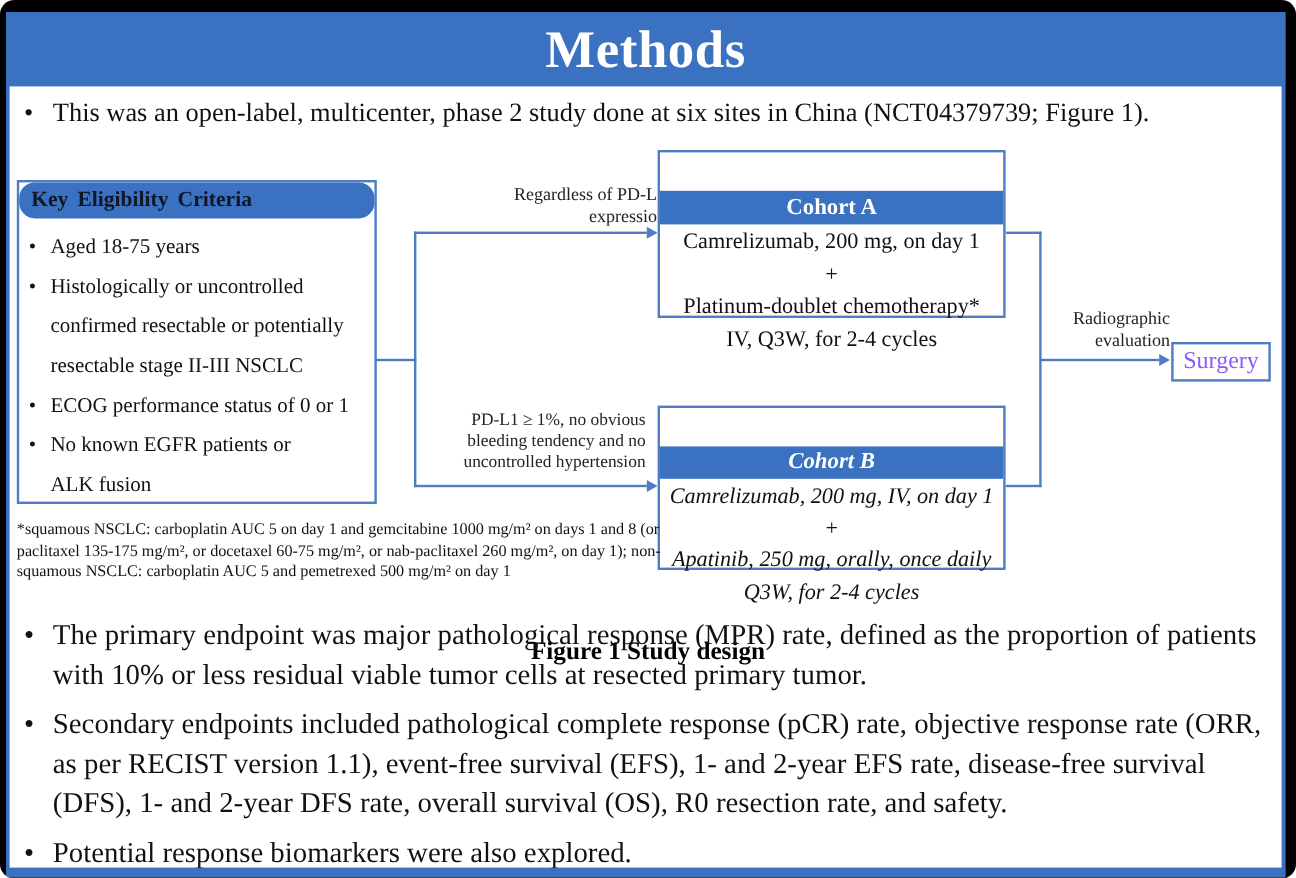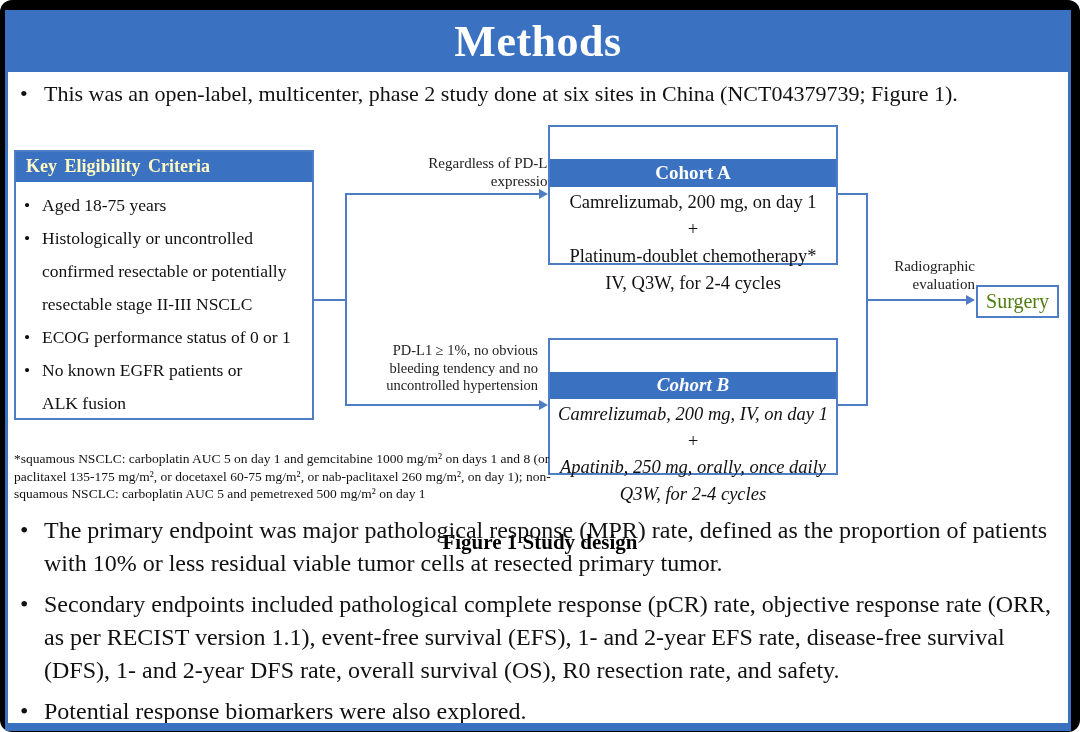--- a/index.html
+++ b/index.html
@@ -14,52 +14,52 @@
   .bottombar { position:absolute; left:5px; top:723px; width:1066px; height:8px; background:var(--accent); }
 
   .li { position:relative; padding-left:26px; color:#111; }
   .li::before { content:"\2022"; position:absolute; left:2px; }
 
   .intro { position:absolute; left:18px; top:80px; width:1042px; font-size:22px; line-height:28px; }
 
   
   .elig { position:absolute; left:14px; top:150px; width:300px; height:270px;
           border:2px solid var(--line); background:#fff; }
-  .elig-h { height:30px; background:var(--accent); color:#fef9c3; font-weight:bold; font-size:18px;
-            padding:4px 0 0 10px; word-spacing:3px; }
+  .elig-h { height:30px; background:var(--accent); color:#0f172a; font-weight:bold; font-size:18px;
+            padding:4px 0 0 10px; word-spacing:3px;border-radius:13px; }
   .elig-body { padding-top:7px; }
   .eline { position:relative; font-size:17.5px; line-height:33px; padding-left:26px; color:#111; }
   .eline.li-start::before { content:"\2022"; position:absolute; left:8px; }
 
   
   .cohort { position:absolute; left:548px; width:290px; border:2px solid var(--line); background:#fff; }
   .cohort-a { top:125px; height:140px; }
   .cohort-b { top:338px; height:137px;font-style:italic; }
   .cohort-h { background:var(--accent); color:#fff; font-weight:bold; font-size:19px; text-align:center;margin-top:32px; }
   .cohort-a .cohort-h { height:28px; padding-top:3px; }
   .cohort-b .cohort-h { height:27px; padding-top:2px; }
   .cohort-body { text-align:center; font-size:18.5px; color:#111; padding-top:2px; }
   .cohort-a .cohort-body div { line-height:27px; }
   .cohort-b .cohort-body div { line-height:26.5px; }
 
   
   .surgery { position:absolute; left:976px; top:285px; width:83px; height:33px; border:2px solid var(--line);
-             display:flex; align-items:center; justify-content:center; font-size:20px; color:#4d7c0f; background:#fff; }
+             display:flex; align-items:center; justify-content:center; font-size:20px; color:#8b5cf6; background:#fff; }
 
   
   .cline { position:absolute; background:var(--line); }
   .arr { position:absolute; width:0; height:0; border-top:5px solid transparent;
          border-bottom:5px solid transparent; border-left:9px solid var(--line); }
 
   .flabel { position:absolute; text-align:right; color:#222; }
   .flabel-top { left:375px; top:154px; width:180px; font-size:15px; line-height:18px; }
   .flabel-bottom { left:363px; top:342px; width:175px; font-size:14.5px; line-height:17.5px; }
   .flabel-eval { left:875px; top:257px; width:100px; font-size:15px; line-height:18px; }
 
-  .footnote { position:absolute; left:14px; top:450px; width:560px; font-size:13.5px; line-height:17.5px; color:#111; }
+  .footnote { position:absolute; left:14px; top:432px; width:560px; font-size:13.5px; line-height:17.5px; color:#111; }
   .footnote div { white-space:nowrap; }
   .caption { position:absolute; left:0; top:483px; width:1080px; text-align:center;
              font-weight:bold; font-size:21px; color:#000;margin-top:47px; }
 
   .endpoints { position:absolute; left:18px; top:514px; width:1046px; }
   .endpoints .li { font-size:24px; line-height:33px; margin-bottom:8px; }
 </style>
 </head>
 <body>
 

